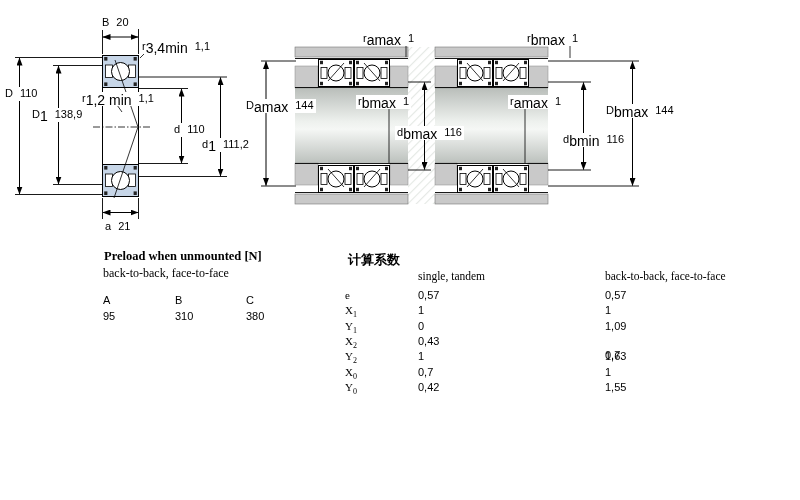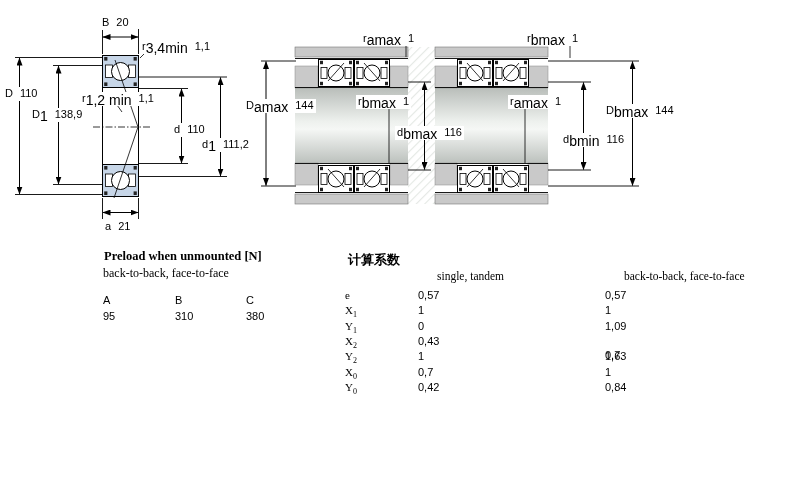--- a/index.html
+++ b/index.html
@@ -5,21 +5,21 @@
   html,body{margin:0;padding:0;background:#fff;}
   .canvas{position:relative;width:800px;height:500px;background:#fff;overflow:hidden;
           font-family:"Liberation Sans",sans-serif;color:#000;}
   .canvas svg{position:absolute;left:0;top:0;}
   .dim{position:absolute;font:11px "Liberation Sans",sans-serif;color:#000;background:#fff;
        padding:0 2px;white-space:nowrap;line-height:12px;z-index:3;}
   .dim .sb{font-size:14px;vertical-align:-3px;letter-spacing:0;}
   .dim .val{margin-left:7px;}
   .txt{position:absolute;white-space:nowrap;z-index:3;}
   .serif{font-family:"Liberation Serif",serif;font-size:12px;}
-  .serif-sm{font-family:"Liberation Serif",serif;font-size:11.5px;margin-left:19px;}
+  .serif-sm{font-family:"Liberation Serif",serif;font-size:11.5px;}
   .sans{font-family:"Liberation Sans",sans-serif;font-size:11px;}
   .bold-title{font-family:"Liberation Serif",serif;font-weight:bold;font-size:12.5px;}
   .cjk-title{font-weight:bold;font-size:13px;font-family:"Liberation Sans",sans-serif;}
   .rowlab{font-family:"Liberation Serif",serif;font-size:11px;}
   .rowlab .sb{font-size:8px;vertical-align:-3px;}
 </style>
 </head>
 <body>
 
 <div class="canvas">
@@ -194,16 +194,16 @@
   <span class="txt rowlab" style="left:345px;top:350px"><span>Y</span><span class="sb">2</span></span>
   <span class="txt sans" style="left:418px;top:350px">1</span>
   <span class="txt sans" style="left:605px;top:350px">1,63</span>
 
   <span class="txt rowlab" style="left:345px;top:366px"><span>X</span><span class="sb">0</span></span>
   <span class="txt sans" style="left:418px;top:366px">0,7</span>
   <span class="txt sans" style="left:605px;top:366px">1</span>
 
   <span class="txt rowlab" style="left:345px;top:381px"><span>Y</span><span class="sb">0</span></span>
   <span class="txt sans" style="left:418px;top:381px">0,42</span>
-  <span class="txt sans" style="left:605px;top:381px">0,84</span>
+  <span class="txt sans" style="left:605px;top:381px">1,55</span>
 </div>
 
 </div>
 
 </body></html>

